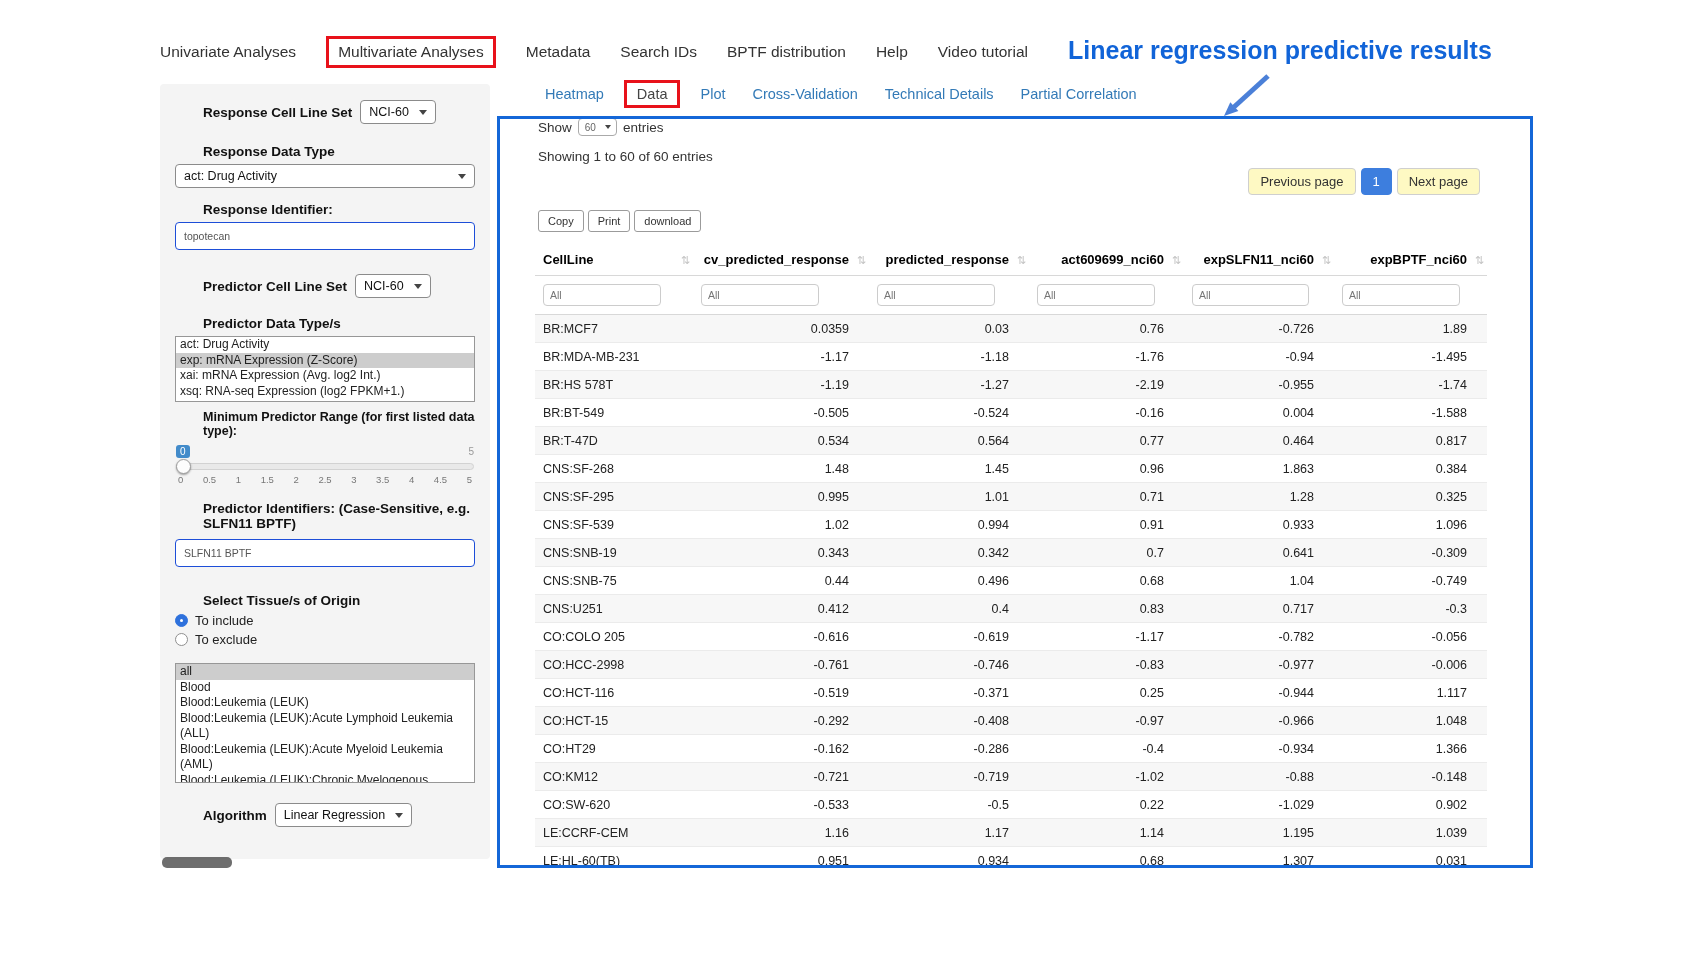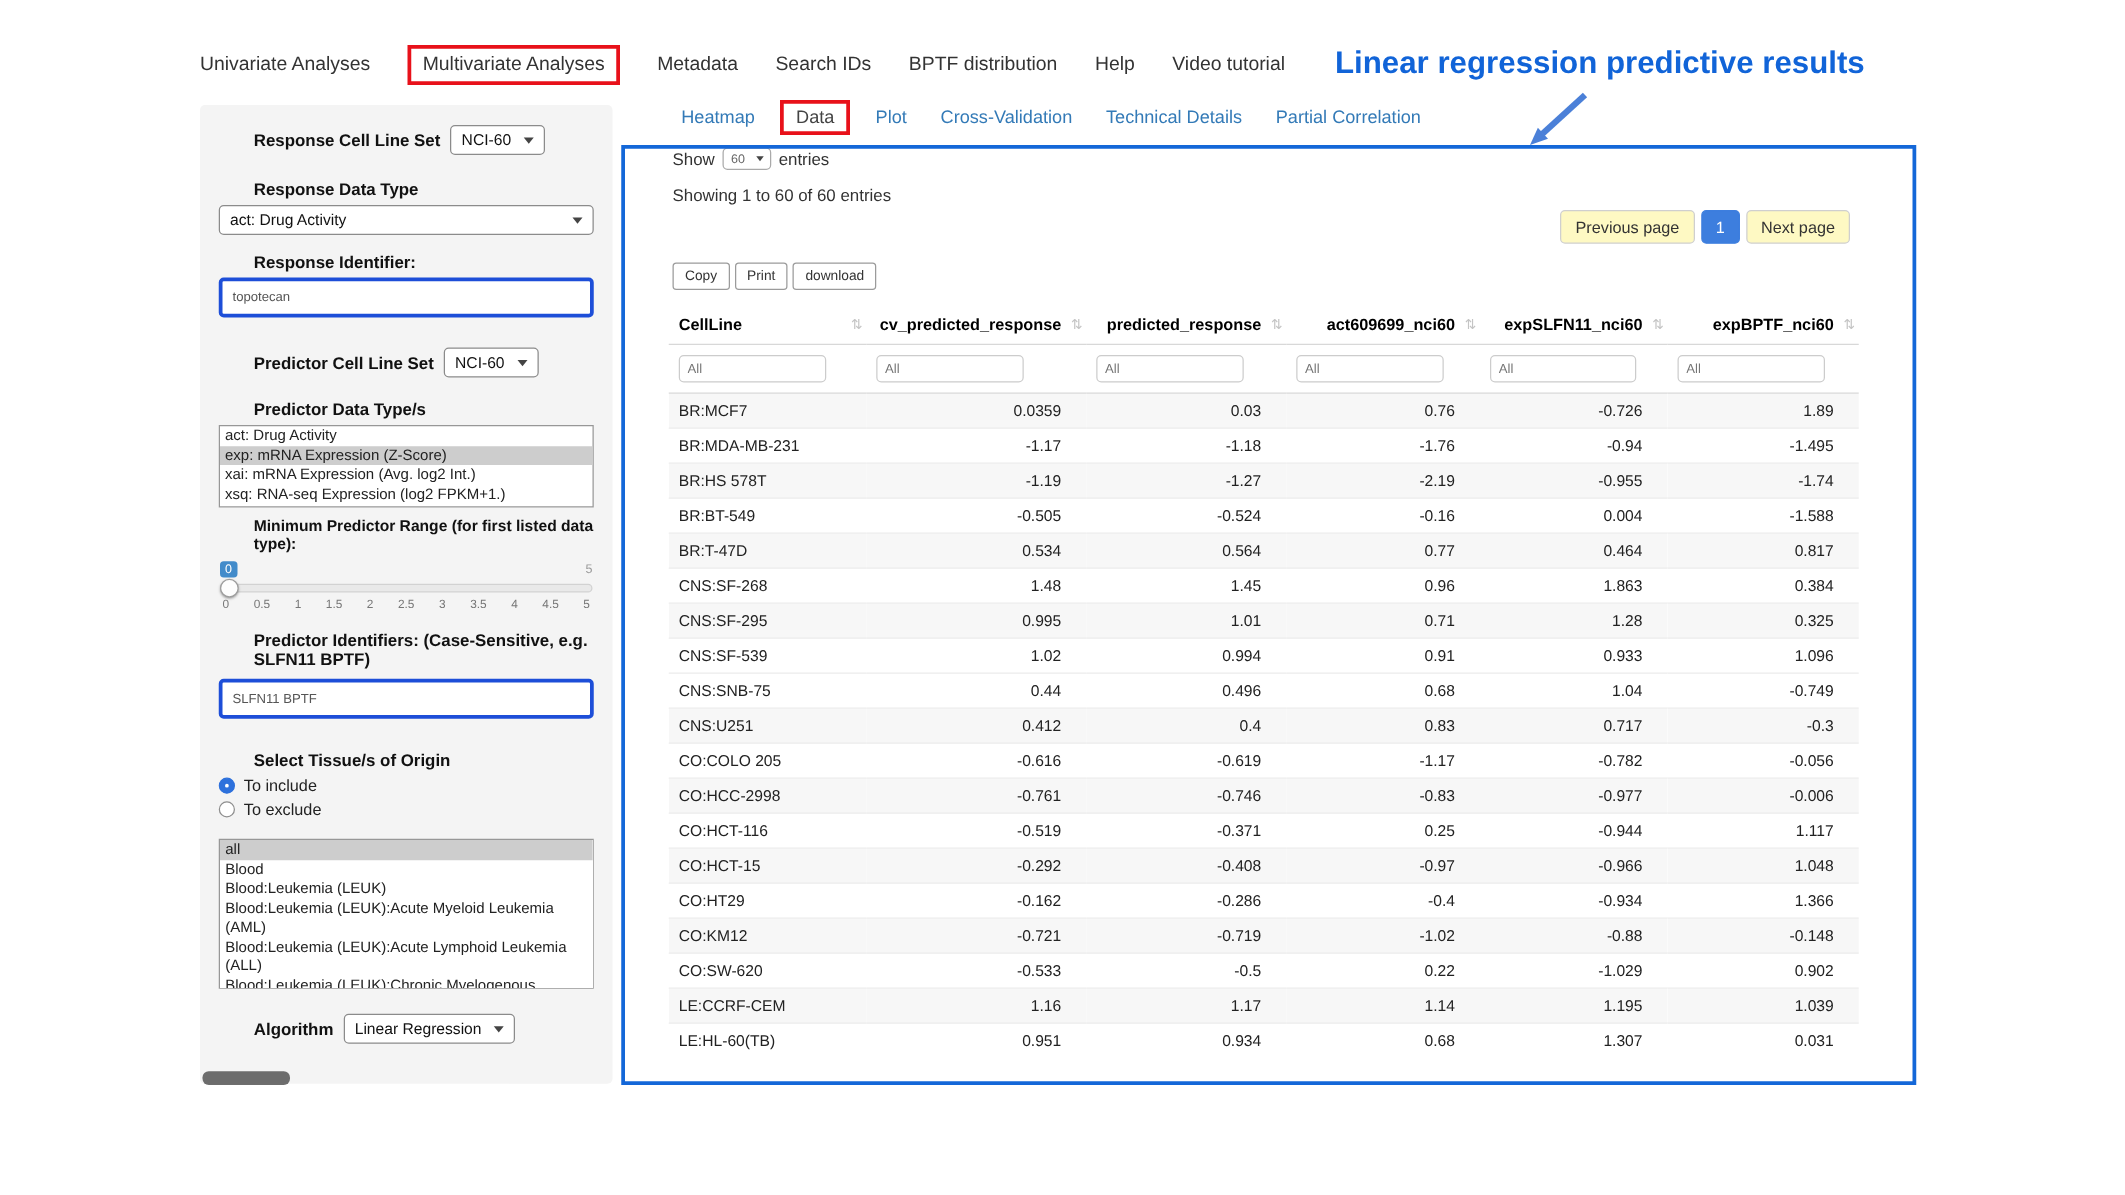--- a/index.html
+++ b/index.html
@@ -26,21 +26,21 @@
 
   .select { position:relative; display:inline-flex; align-items:center; background:#fff;
             border:1px solid #8b8b8b; border-radius:4px; padding:3px 26px 3px 8px;
             font-size:12.5px; color:#111; min-height:24px; cursor:pointer; white-space:nowrap; }
   .select.full { width:100%; }
   .caret { position:absolute; right:8px; top:50%; margin-top:-2px; width:0; height:0;
            border-left:4px solid transparent; border-right:4px solid transparent; border-top:5px solid #444; }
   .select.mini { padding:1px 20px 1px 6px; min-height:18px; font-size:10px; color:#666; border-color:#aaa; }
   .select.mini .caret { right:5px; border-left-width:3.5px; border-right-width:3.5px; border-top-width:4.5px; }
 
-  .text-input { width:100%; background:#fff; border:3px solid #1d4ed8; border-radius:4px;
+  .text-input { width:100%; background:#fff; border:1px solid #1d4ed8; border-radius:4px;
                 padding:7px 8px; font-size:10.5px; color:#555; }
 
   .listbox { background:#fff; border:1px solid #979797; overflow-y:scroll; font-size:12px; color:#222; }
   .listbox.predictor { height:66px; }
   .listbox.tissue { height:120px; }
   .ms-option { padding:0 4px; line-height:15.5px; white-space:nowrap; overflow:hidden; cursor:default; }
   .listbox.tissue .ms-option { white-space:normal; }
   .ms-option.selected { background:#cdcdcd; }
   .listbox::-webkit-scrollbar { width:8px; }
   .listbox::-webkit-scrollbar-track { background:#fafafa; }
@@ -210,22 +210,22 @@
             <span>To exclude</span>
           </div>
         </div>
     </div>
 
     <div class="sb-block" style="margin-top:16px;">
       <div class="listbox tissue">
           <div class="ms-option selected">all</div>
           <div class="ms-option">Blood</div>
           <div class="ms-option">Blood:Leukemia (LEUK)</div>
+          <div class="ms-option">Blood:Leukemia (LEUK):Acute Lymphoid Leukemia (ALL)</div>
           <div class="ms-option">Blood:Leukemia (LEUK):Acute Myeloid Leukemia (AML)</div>
-          <div class="ms-option">Blood:Leukemia (LEUK):Acute Lymphoid Leukemia (ALL)</div>
           <div class="ms-option">Blood:Leukemia (LEUK):Chronic Myelogenous Leukemia (CML)</div>
         </div>
     </div>
 
     <div class="sb-block inline-row" style="margin-top:20px;">
       <span class="sb-label">Algorithm</span>
       <div class="select">
         <span>Linear Regression</span>
         <span class="caret"></span>
       </div>
@@ -344,20 +344,28 @@
             <td class="num">0.325</td>
           </tr>
           <tr class="even">
             <td class="cellline">CNS:SF-539</td>
             <td class="num">1.02</td>
             <td class="num">0.994</td>
             <td class="num">0.91</td>
             <td class="num">0.933</td>
             <td class="num">1.096</td>
           </tr>
+          <tr class="odd">
+            <td class="cellline">CNS:SNB-19</td>
+            <td class="num">0.343</td>
+            <td class="num">0.342</td>
+            <td class="num">0.7</td>
+            <td class="num">0.641</td>
+            <td class="num">-0.309</td>
+          </tr>
           <tr class="even">
             <td class="cellline">CNS:SNB-75</td>
             <td class="num">0.44</td>
             <td class="num">0.496</td>
             <td class="num">0.68</td>
             <td class="num">1.04</td>
             <td class="num">-0.749</td>
           </tr>
           <tr class="odd">
             <td class="cellline">CNS:U251</td>

